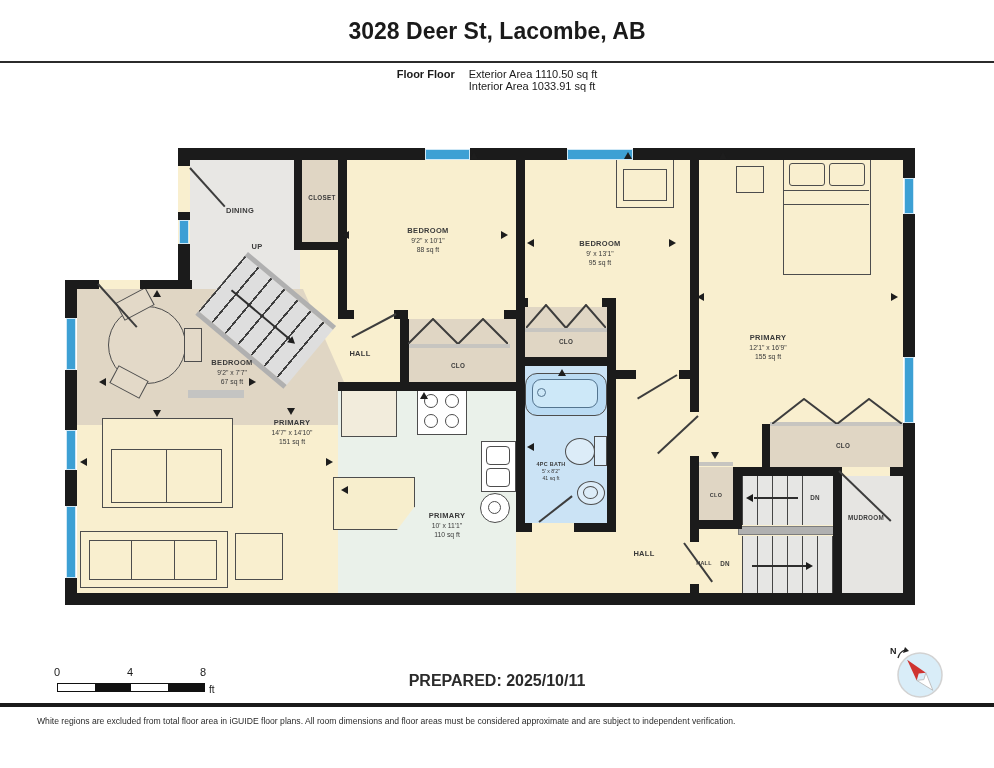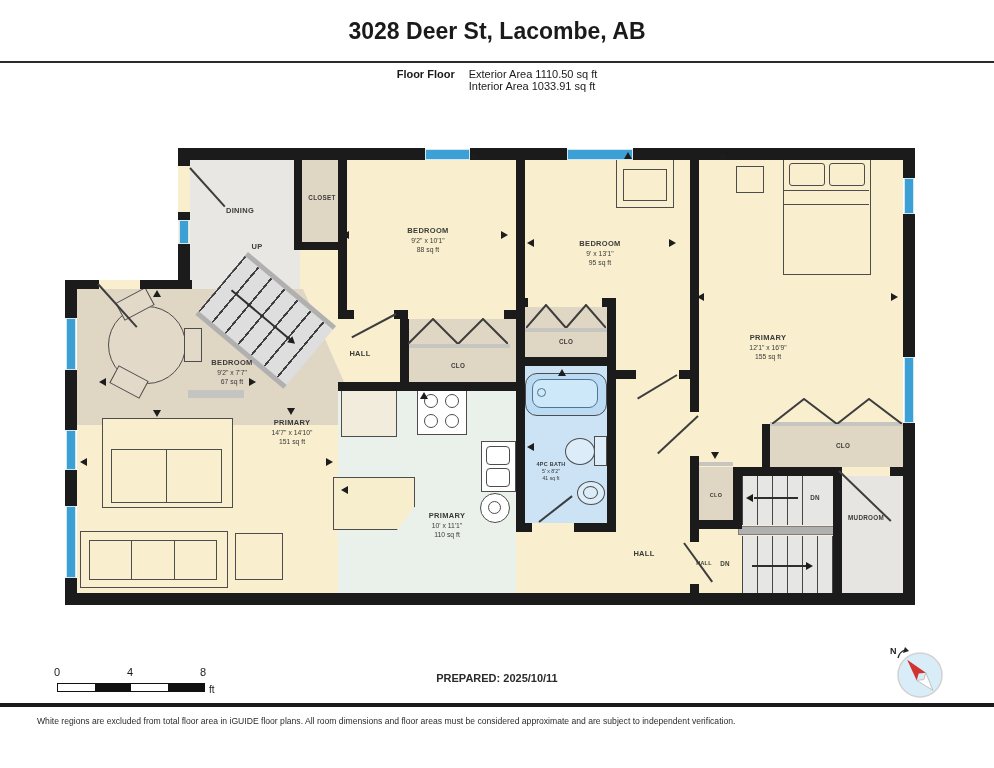--- a/index.html
+++ b/index.html
@@ -22,21 +22,21 @@
   .td{width:0;height:0;border-left:4px solid transparent;border-right:4px solid transparent;border-top:7px solid #1d1d1d;z-index:28}
   .tl{width:0;height:0;border-top:4px solid transparent;border-bottom:4px solid transparent;border-right:7px solid #1d1d1d;z-index:28}
   .tr{width:0;height:0;border-top:4px solid transparent;border-bottom:4px solid transparent;border-left:7px solid #1d1d1d;z-index:28}
   .zig{z-index:22}
   .header-title{width:994px;top:18px;text-align:center;font-size:23px;font-weight:bold}
   .header-line{top:61px;left:0;width:994px;height:2px;background:#2b2b2b}
   .subrow{top:68px;left:0;width:994px;display:flex;justify-content:center;gap:14px;font-size:11px}
   .subrow .fl{font-weight:bold}
   .footer-line{top:703px;left:0;width:994px;height:4px;background:#1a1a1a}
   .disclaimer{top:716px;left:37px;font-size:8.6px;color:#2b2b2b}
-  .prepared{top:672px;left:0;width:994px;text-align:center;font-size:11px;font-weight:bold;color:#2b2b2b}
+  .prepared{top:672px;left:0;width:994px;text-align:center;font-size:16px;font-weight:bold;color:#2b2b2b}
   .sb-tick{font-size:11px;transform:translateX(-50%);top:666px}
   .sb-bar{top:683px;left:57px;width:146px;height:7px;border:1px solid #111;box-sizing:content-box;display:flex;z-index:5}
   .sb-bar div{flex:1}
   .sb-ft{top:684px;left:209px;font-size:10px}
 </style>
 </head>
 <body>
 
 <div class="el header-title">3028 Deer St, Lacombe, AB</div>
 <div class="el header-line"></div>

